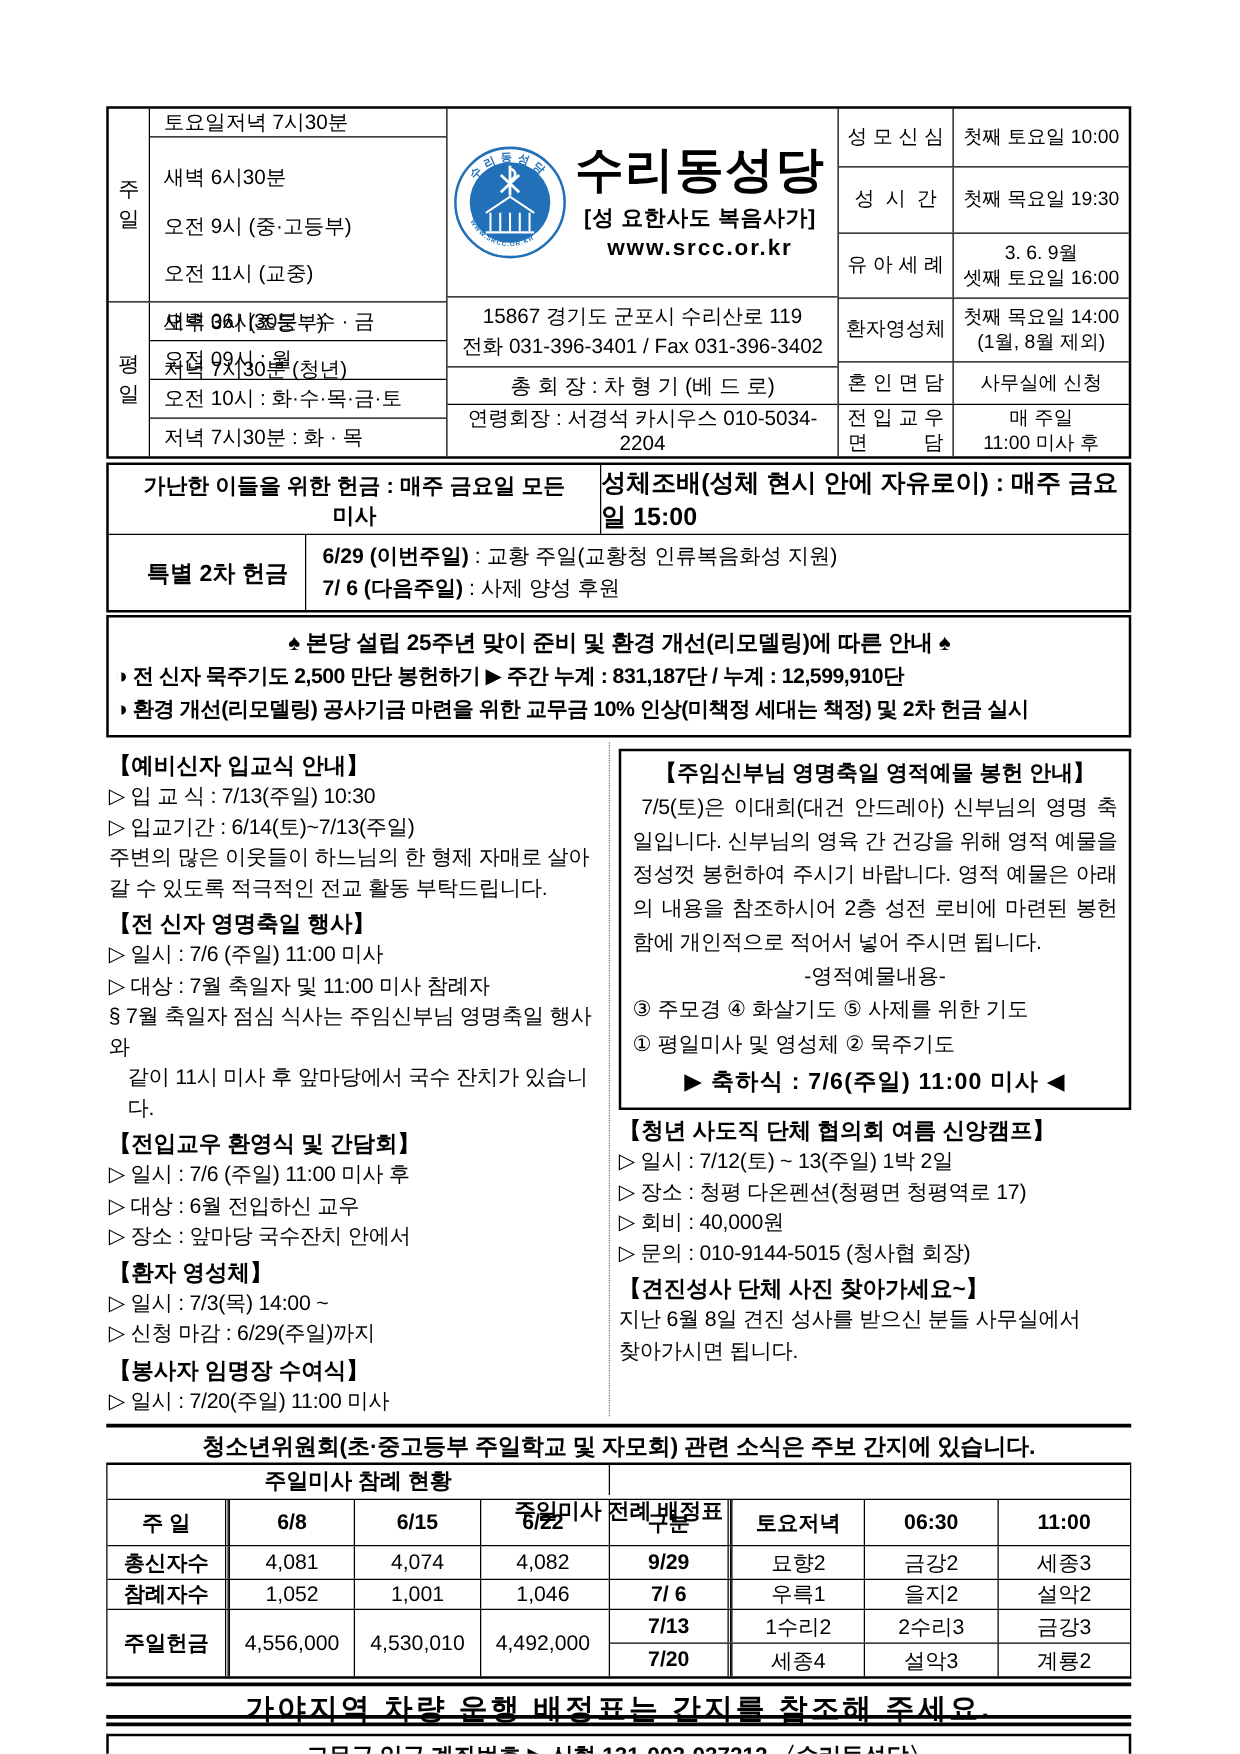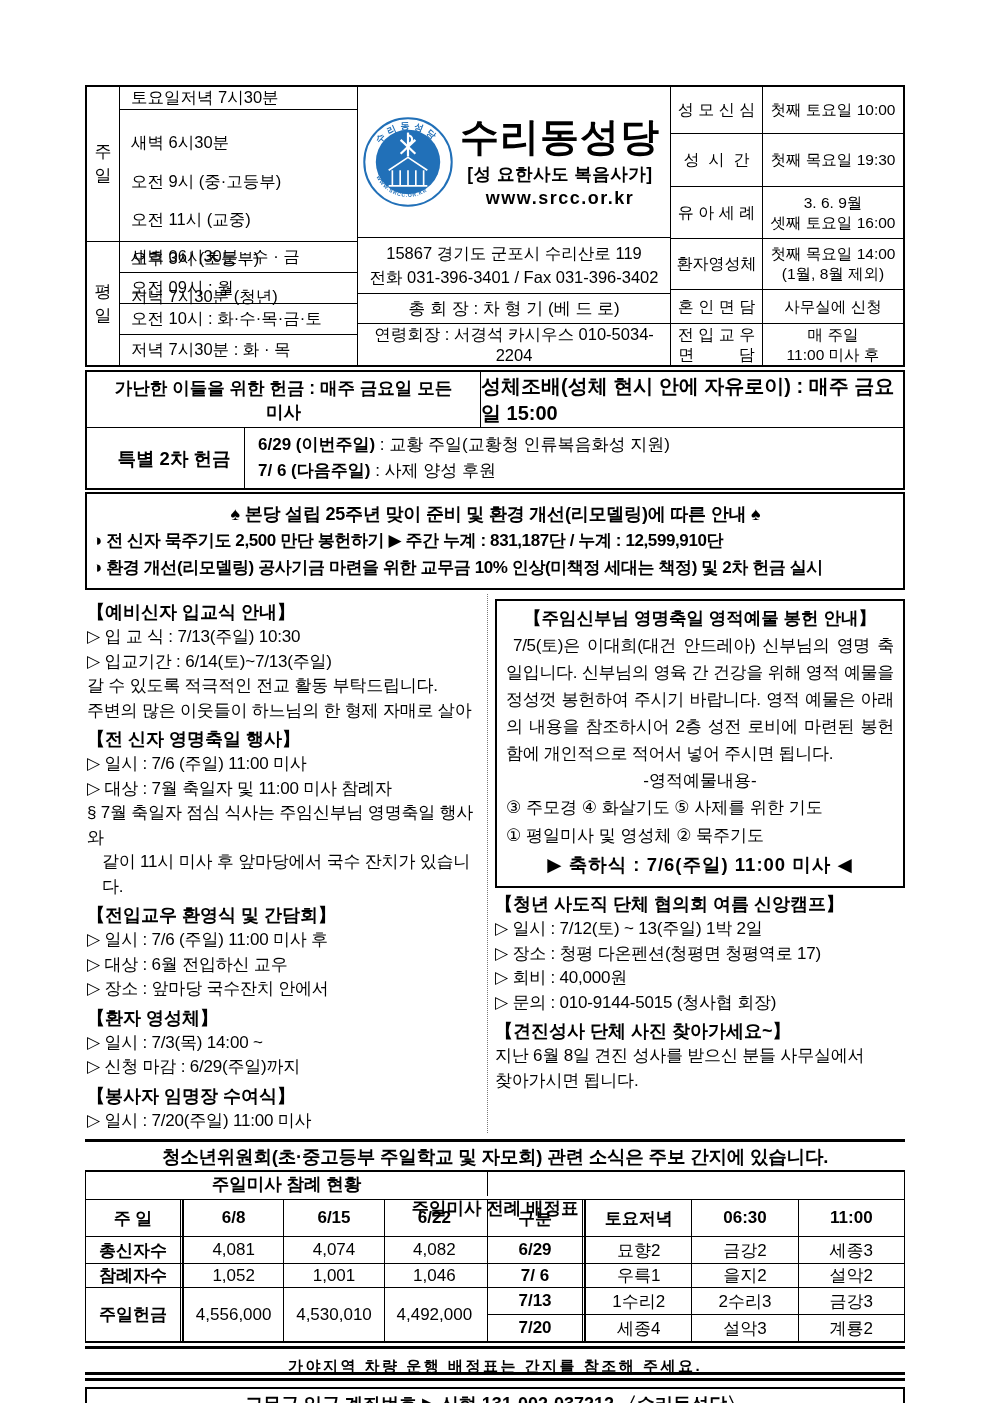--- a/index.html
+++ b/index.html
@@ -84,21 +84,21 @@
   .stcell { display:flex; align-items:center; justify-content:center; font-size:17px; border-left:1px solid #000; }
   .stcell:first-child { border-left:none; border-right:3px double #000; font-weight:bold; }
   .stcell.hd { font-weight:bold; }
   .st-left .stcell:first-child { width:97px; }
   .st-left .stcell:not(:first-child) { width:100.33px; }
   .st-right .stcell:first-child { width:97px; }
   .st-right .stcell:not(:first-child) { flex:1; }
   .rh36{height:36px}.rh27{height:27px}.rh24{height:24px}.rh54{height:54px}
 
   
-  .gaya { margin-top:3px; border-top:3px solid #000; border-bottom:3px solid #000; height:29px; line-height:34px; text-align:center; font-weight:bold; font-size:15px; letter-spacing:2.5px; }
+  .gaya { margin-top:3px; border-top:3px solid #000; border-bottom:3px solid #000; height:29px; line-height:34px; text-align:center; font-weight:bold; font-size:23px; letter-spacing:2.5px; }
   .double-rule { border-top:3px solid #000; margin-top:3px; }
   .account-box { margin-top:6px; border:2px solid #000; height:34px; line-height:31px; text-align:center; font-weight:bold; font-size:18px; }
 </style>
 </head>
 <body>
 
 <div class="page">
   <div class="content">
 
     <div class="top-table">
@@ -248,22 +248,22 @@
       <div class="nb-title">♠ 본당 설립 25주년 맞이 준비 및 환경 개선(리모델링)에 따른 안내 ♠</div>
       <div class="nb-line">◑ 전 신자 묵주기도 2,500 만단 봉헌하기 ▶ 주간 누계 : 831,187단 / 누계 : 12,599,910단</div>
       <div class="nb-line">◑ 환경 개선(리모델링) 공사기금 마련을 위한 교무금 10% 인상(미책정 세대는 책정) 및 2차 헌금 실시</div>
     </div>
 
     <div class="main-body">
       <div class="mb-left">
         <div class="bh">【예비신자 입교식 안내】</div>
         <div class="bl">▷ 입 교 식 : 7/13(주일) 10:30</div>
         <div class="bl">▷ 입교기간 : 6/14(토)~7/13(주일)</div>
+        <div class="bl">주변의 많은 이웃들이 하느님의 한 형제 자매로 살아</div>
         <div class="bl">갈 수 있도록 적극적인 전교 활동 부탁드립니다.</div>
-        <div class="bl">주변의 많은 이웃들이 하느님의 한 형제 자매로 살아</div>
         <div class="bh">【전 신자 영명축일 행사】</div>
         <div class="bl">▷ 일시 : 7/6 (주일) 11:00 미사</div>
         <div class="bl">▷ 대상 : 7월 축일자 및 11:00 미사 참례자</div>
         <div class="bl">§ 7월 축일자 점심 식사는 주임신부님 영명축일 행사와</div>
         <div class="bl bi">같이 11시 미사 후 앞마당에서 국수 잔치가 있습니다.</div>
         <div class="bh">【전입교우 환영식 및 간담회】</div>
         <div class="bl">▷ 일시 : 7/6 (주일) 11:00 미사 후</div>
         <div class="bl">▷ 대상 : 6월 전입하신 교우</div>
         <div class="bl">▷ 장소 : 앞마당 국수잔치 안에서</div>
         <div class="bh">【환자 영성체】</div>
@@ -327,21 +327,21 @@
           </div>
         </div>
         <div class="st-right">
           <div class="strow rh36">
             <div class="stcell hd">구분</div>
             <div class="stcell hd">토요저녁</div>
             <div class="stcell hd">06:30</div>
             <div class="stcell hd">11:00</div>
           </div>
           <div class="strow rh27">
-            <div class="stcell">6/29</div>
+            <div class="stcell">9/29</div>
             <div class="stcell">묘향2</div>
             <div class="stcell">금강2</div>
             <div class="stcell">세종3</div>
           </div>
           <div class="strow rh24">
             <div class="stcell">7/ 6</div>
             <div class="stcell">우륵1</div>
             <div class="stcell">을지2</div>
             <div class="stcell">설악2</div>
           </div>

